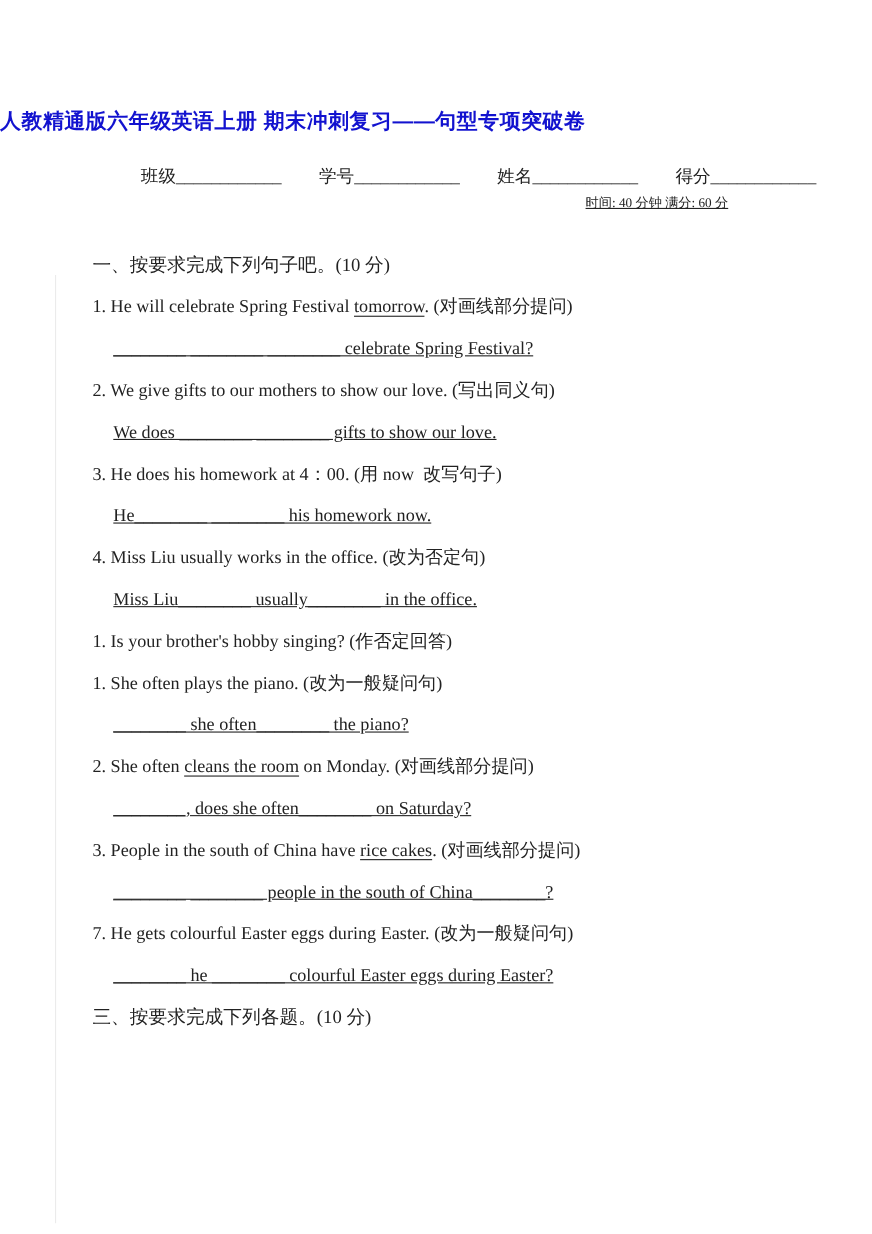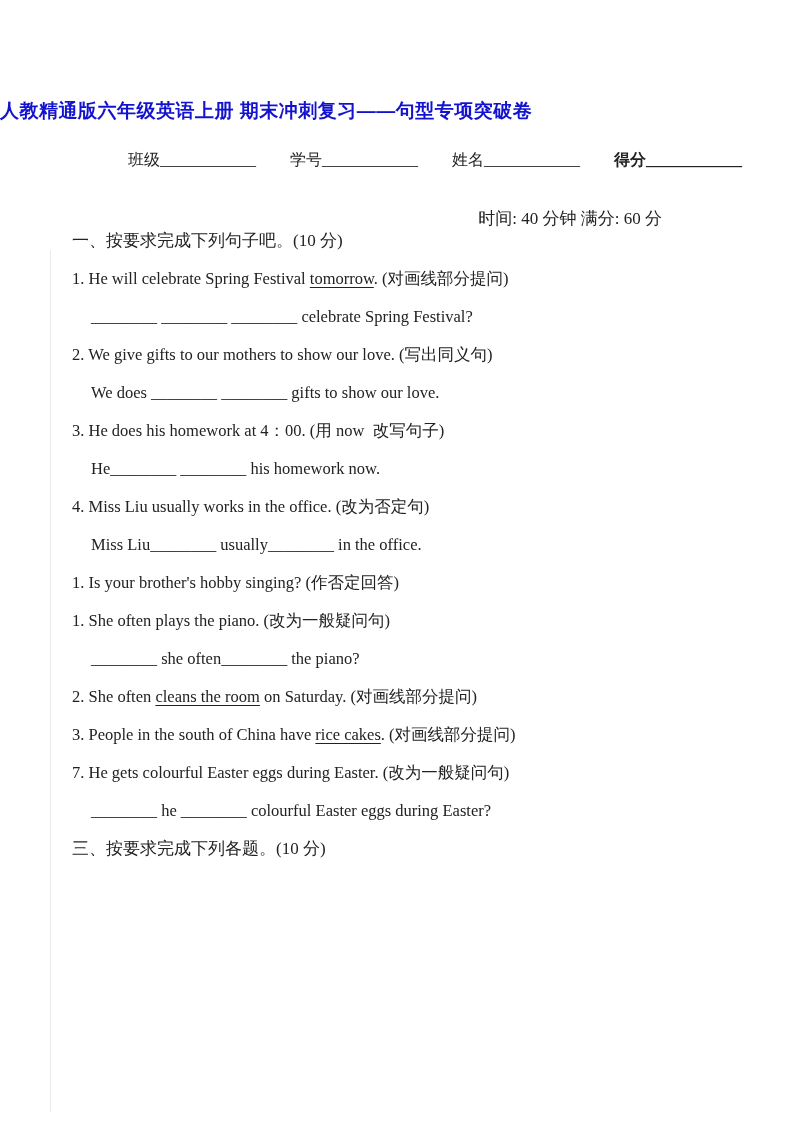--- a/index.html
+++ b/index.html
@@ -9,27 +9,27 @@
   }
   .page{position:absolute;inset:0;}
   .margin-line{position:absolute;left:50px;top:250px;height:862px;width:1px;background:#ebebeb;}
   .title{
     position:absolute;top:99px;left:0;right:0;margin:0;text-align:left;
     font-size:19px;line-height:24px;font-weight:bold;letter-spacing:.5px;
     font-family:"Liberation Sans","DejaVu Sans",sans-serif;color:#1212cf;
   }
   .info-line{position:absolute;top:150px;left:128px;font-size:16px;white-space:pre;}
   .info-item{display:inline-block;margin-right:34px;}
-  .info-item:last-child{margin-right:0;font-weight:bold;}
+  .info-item:last-child{margin-right:0;}
   .blank{letter-spacing:0;}
-  .meta-line{position:absolute;top:207px;right:131px;font-size:17px;white-space:pre;}
+  .meta-line{position:absolute;top:176px;right:131px;font-size:12px;white-space:pre;text-decoration:underline;}
   .content{position:absolute;top:230px;left:72px;right:110px;font-size:16.5px;}
-  .line{line-height:21px;margin:0 0 17px 0;white-space:pre-wrap;}
+  .line{line-height:21px;margin:0 0 17px 12px;white-space:pre-wrap;}
   .heading{font-size:17px;}
-  .answer{padding-left:19px;}
+  .answer{padding-left:19px;text-decoration:underline;}
   .u{text-decoration:underline;text-underline-offset:3px;text-align:center;}
 </style>
 </head>
 <body>
 
 <div class="page">
   <div class="margin-line"></div>
   <h1 class="title" style="color: rgb(18, 18, 207);">人教精通版六年级英语上册 期末冲刺复习——句型专项突破卷</h1>
   <div class="info-line" id="info-line"><span class="info-item"><span class="info-label">班级</span><span class="blank">____________</span></span><span class="info-item"><span class="info-label">学号</span><span class="blank">____________</span></span><span class="info-item"><span class="info-label">姓名</span><span class="blank">____________</span></span><span class="info-item"><span class="info-label">得分</span><span class="blank">____________</span></span></div>
   <div class="meta-line">时间: 40 分钟 满分: 60 分</div>
@@ -39,19 +39,21 @@
       <div class="line answer">________ ________ ________ celebrate Spring Festival?</div>
       <div class="line prompt"><span>2. We give gifts to our mothers to show our love. (写出同义句)</span></div>
       <div class="line answer">We does ________ ________ gifts to show our love.</div>
       <div class="line prompt"><span>3. He does his homework at 4：00. (用 now  改写句子)</span></div>
       <div class="line answer">He________ ________ his homework now.</div>
       <div class="line prompt"><span>4. Miss Liu usually works in the office. (改为否定句)</span></div>
       <div class="line answer">Miss Liu________ usually________ in the office.</div>
       <div class="line prompt"><span>1. Is your brother's hobby singing? (作否定回答)</span></div>
       <div class="line prompt"><span>1. She often plays the piano. (改为一般疑问句)</span></div>
       <div class="line answer">________ she often________ the piano?</div>
-      <div class="line prompt"><span>2. She often </span><span class="u">cleans the room</span><span> on Saturday. (对画线部分提问)</span></div>
+      <div class="line prompt"><span>2. She often </span><span class="u">cleans the room</span><span> on Monday. (对画线部分提问)</span></div>
+      <div class="line answer">________, does she often________ on Saturday?</div>
       <div class="line prompt"><span>3. People in the south of China have </span><span class="u">rice cakes</span><span>. (对画线部分提问)</span></div>
+      <div class="line answer">________ ________ people in the south of China________?</div>
       <div class="line prompt"><span>7. He gets colourful Easter eggs during Easter. (改为一般疑问句)</span></div>
       <div class="line answer">________ he ________ colourful Easter eggs during Easter?</div>
       <div class="line heading">三、按要求完成下列各题。(10 分)</div>
     </div>
 </div>
 
 </body></html>

